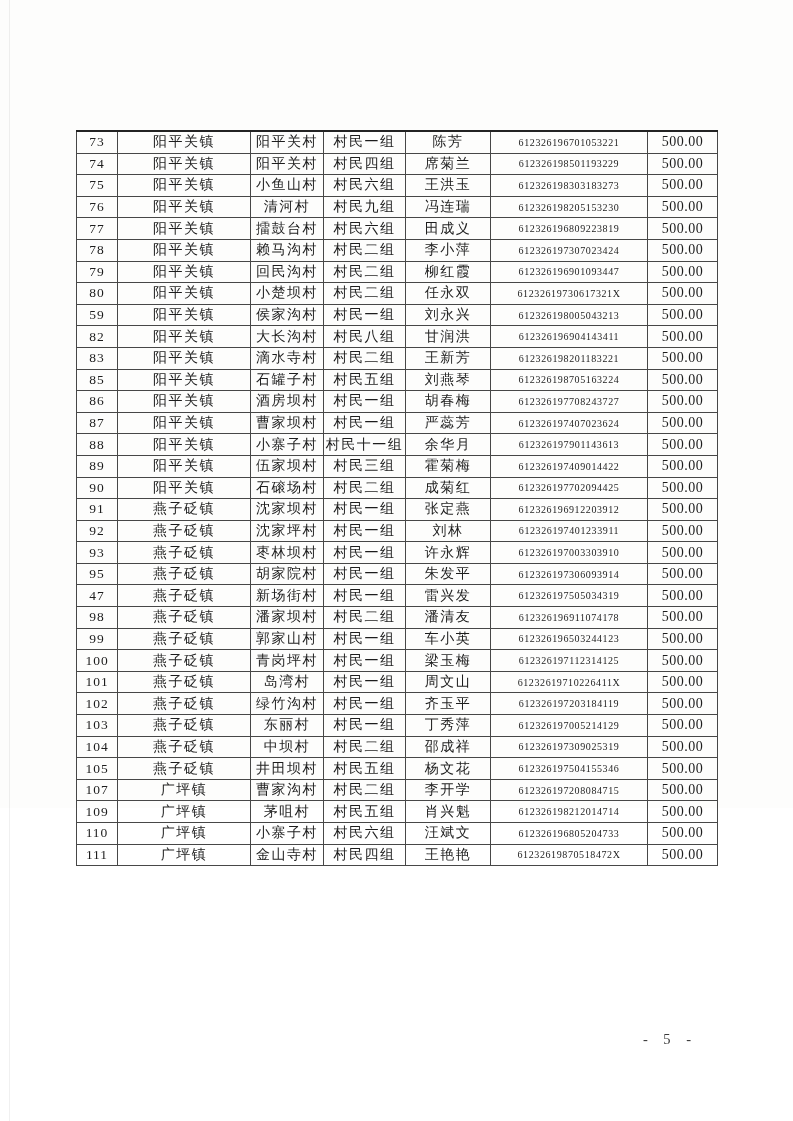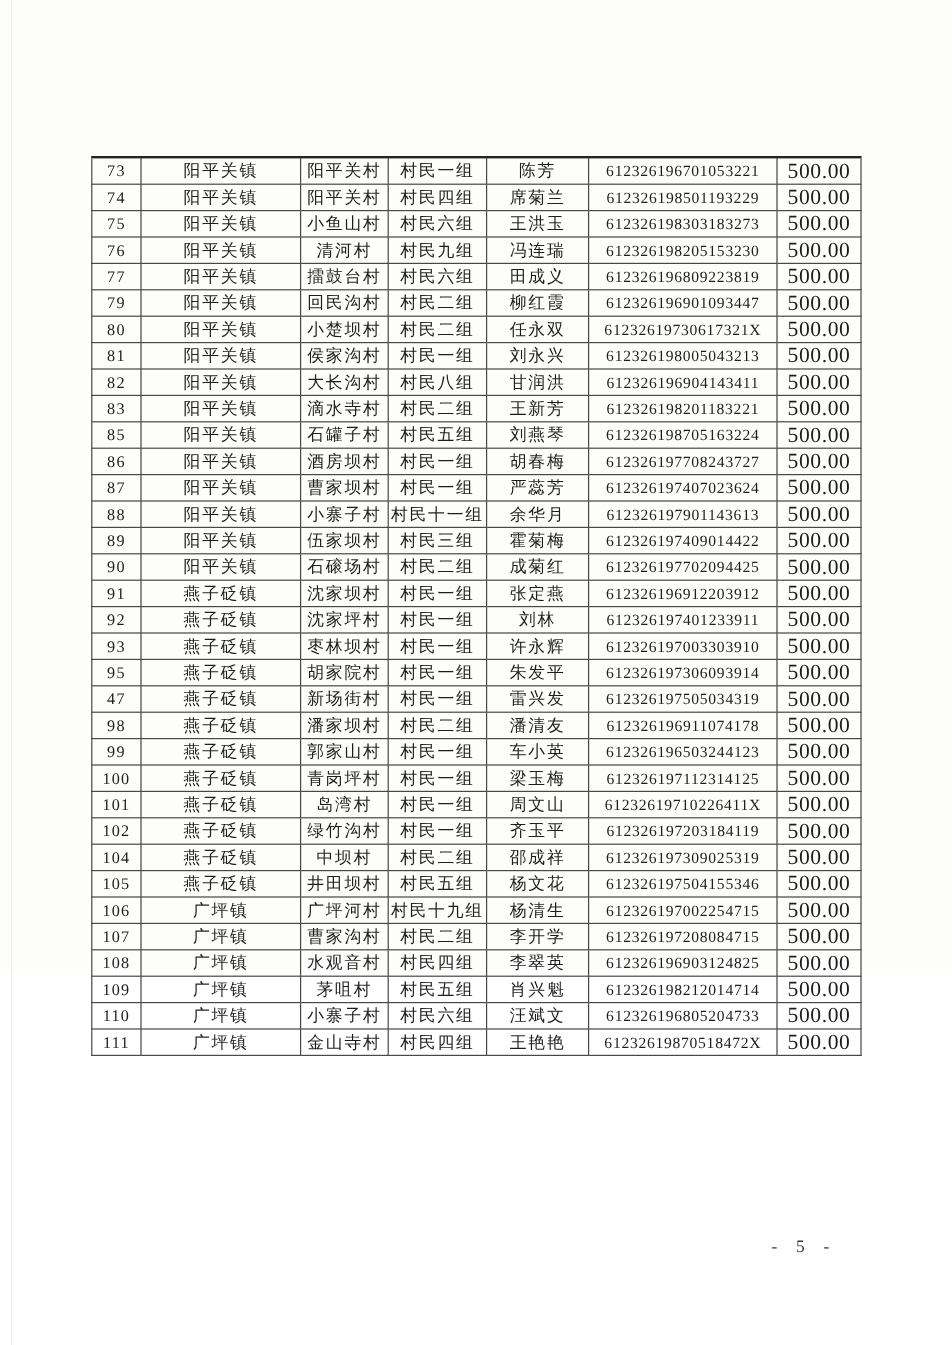--- a/index.html
+++ b/index.html
@@ -59,26 +59,26 @@
     font-size: 13.5px;
     letter-spacing: 1px;
     text-align: left;
     padding-left: 9px;
   }
   td.c-cjk {
     font-size: 14px;
     letter-spacing: 1.5px;
   }
   td.c-id {
-    font-size: 13px;
+    font-size: 10px;
     letter-spacing: 0.6px;
     margin-top: 21px;
   }
   td.c-amount {
-    font-size: 18px;
+    font-size: 14px;
     letter-spacing: 0.5px;
   }
   .page-number {
     position: absolute;
     left: 630px;
     top: 1031px;
     width: 80px;
     text-align: center;
     font-size: 14.5px;
     letter-spacing: 6px;
@@ -142,39 +142,48 @@
         <tr>
           <td class="c-idx">77</td>
           <td class="c-cjk">阳平关镇</td>
           <td class="c-cjk">擂鼓台村</td>
           <td class="c-cjk">村民六组</td>
           <td class="c-cjk">田成义</td>
           <td class="c-id">612326196809223819</td>
           <td class="c-amount">500.00</td>
         </tr>
         <tr>
+          <td class="c-idx">78</td>
+          <td class="c-cjk">阳平关镇</td>
+          <td class="c-cjk">赖马沟村</td>
+          <td class="c-cjk">村民二组</td>
+          <td class="c-cjk">李小萍</td>
+          <td class="c-id">612326197307023424</td>
+          <td class="c-amount">500.00</td>
+        </tr>
+        <tr>
           <td class="c-idx">79</td>
           <td class="c-cjk">阳平关镇</td>
           <td class="c-cjk">回民沟村</td>
           <td class="c-cjk">村民二组</td>
           <td class="c-cjk">柳红霞</td>
           <td class="c-id">612326196901093447</td>
           <td class="c-amount">500.00</td>
         </tr>
         <tr>
           <td class="c-idx">80</td>
           <td class="c-cjk">阳平关镇</td>
           <td class="c-cjk">小楚坝村</td>
           <td class="c-cjk">村民二组</td>
           <td class="c-cjk">任永双</td>
           <td class="c-id">61232619730617321X</td>
           <td class="c-amount">500.00</td>
         </tr>
         <tr>
-          <td class="c-idx">81</td>
+          <td class="c-idx">59</td>
           <td class="c-cjk">阳平关镇</td>
           <td class="c-cjk">侯家沟村</td>
           <td class="c-cjk">村民一组</td>
           <td class="c-cjk">刘永兴</td>
           <td class="c-id">612326198005043213</td>
           <td class="c-amount">500.00</td>
         </tr>
         <tr>
           <td class="c-idx">82</td>
           <td class="c-cjk">阳平关镇</td>
@@ -331,62 +340,53 @@
         <tr>
           <td class="c-idx">102</td>
           <td class="c-cjk">燕子砭镇</td>
           <td class="c-cjk">绿竹沟村</td>
           <td class="c-cjk">村民一组</td>
           <td class="c-cjk">齐玉平</td>
           <td class="c-id">612326197203184119</td>
           <td class="c-amount">500.00</td>
         </tr>
         <tr>
+          <td class="c-idx">103</td>
+          <td class="c-cjk">燕子砭镇</td>
+          <td class="c-cjk">东丽村</td>
+          <td class="c-cjk">村民一组</td>
+          <td class="c-cjk">丁秀萍</td>
+          <td class="c-id">612326197005214129</td>
+          <td class="c-amount">500.00</td>
+        </tr>
+        <tr>
           <td class="c-idx">104</td>
           <td class="c-cjk">燕子砭镇</td>
           <td class="c-cjk">中坝村</td>
           <td class="c-cjk">村民二组</td>
           <td class="c-cjk">邵成祥</td>
           <td class="c-id">612326197309025319</td>
           <td class="c-amount">500.00</td>
         </tr>
         <tr>
           <td class="c-idx">105</td>
           <td class="c-cjk">燕子砭镇</td>
           <td class="c-cjk">井田坝村</td>
           <td class="c-cjk">村民五组</td>
           <td class="c-cjk">杨文花</td>
           <td class="c-id">612326197504155346</td>
           <td class="c-amount">500.00</td>
         </tr>
         <tr>
-          <td class="c-idx">106</td>
-          <td class="c-cjk">广坪镇</td>
-          <td class="c-cjk">广坪河村</td>
-          <td class="c-cjk">村民十九组</td>
-          <td class="c-cjk">杨清生</td>
-          <td class="c-id">612326197002254715</td>
-          <td class="c-amount">500.00</td>
-        </tr>
-        <tr>
           <td class="c-idx">107</td>
           <td class="c-cjk">广坪镇</td>
           <td class="c-cjk">曹家沟村</td>
           <td class="c-cjk">村民二组</td>
           <td class="c-cjk">李开学</td>
           <td class="c-id">612326197208084715</td>
-          <td class="c-amount">500.00</td>
-        </tr>
-        <tr>
-          <td class="c-idx">108</td>
-          <td class="c-cjk">广坪镇</td>
-          <td class="c-cjk">水观音村</td>
-          <td class="c-cjk">村民四组</td>
-          <td class="c-cjk">李翠英</td>
-          <td class="c-id">612326196903124825</td>
           <td class="c-amount">500.00</td>
         </tr>
         <tr>
           <td class="c-idx">109</td>
           <td class="c-cjk">广坪镇</td>
           <td class="c-cjk">茅咀村</td>
           <td class="c-cjk">村民五组</td>
           <td class="c-cjk">肖兴魁</td>
           <td class="c-id">612326198212014714</td>
           <td class="c-amount">500.00</td>

